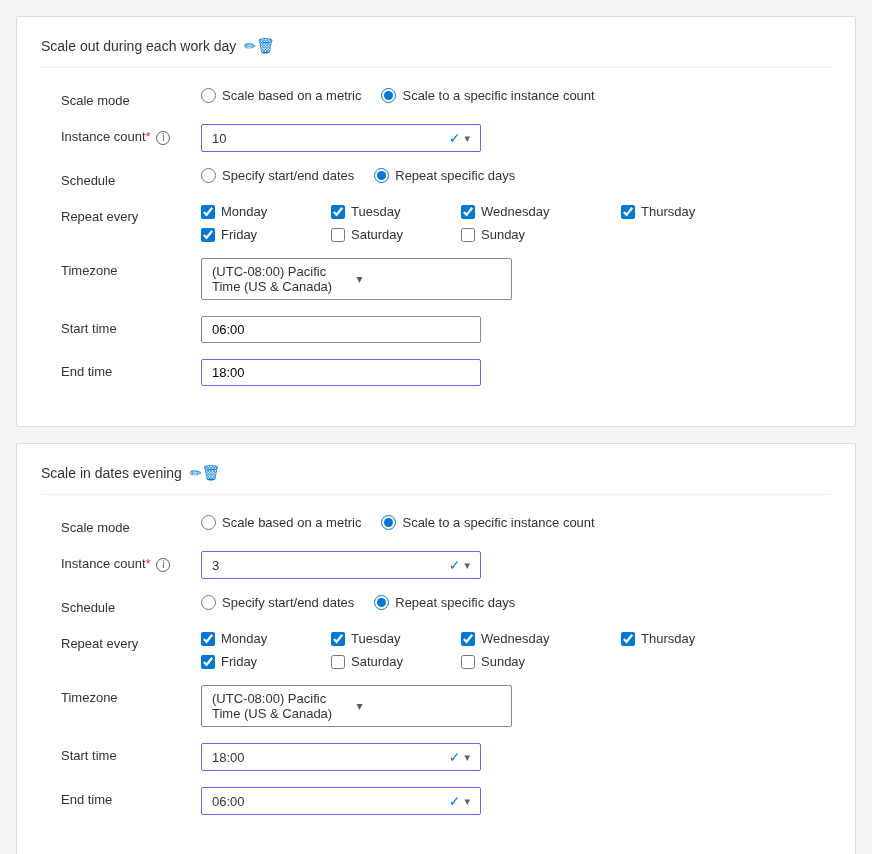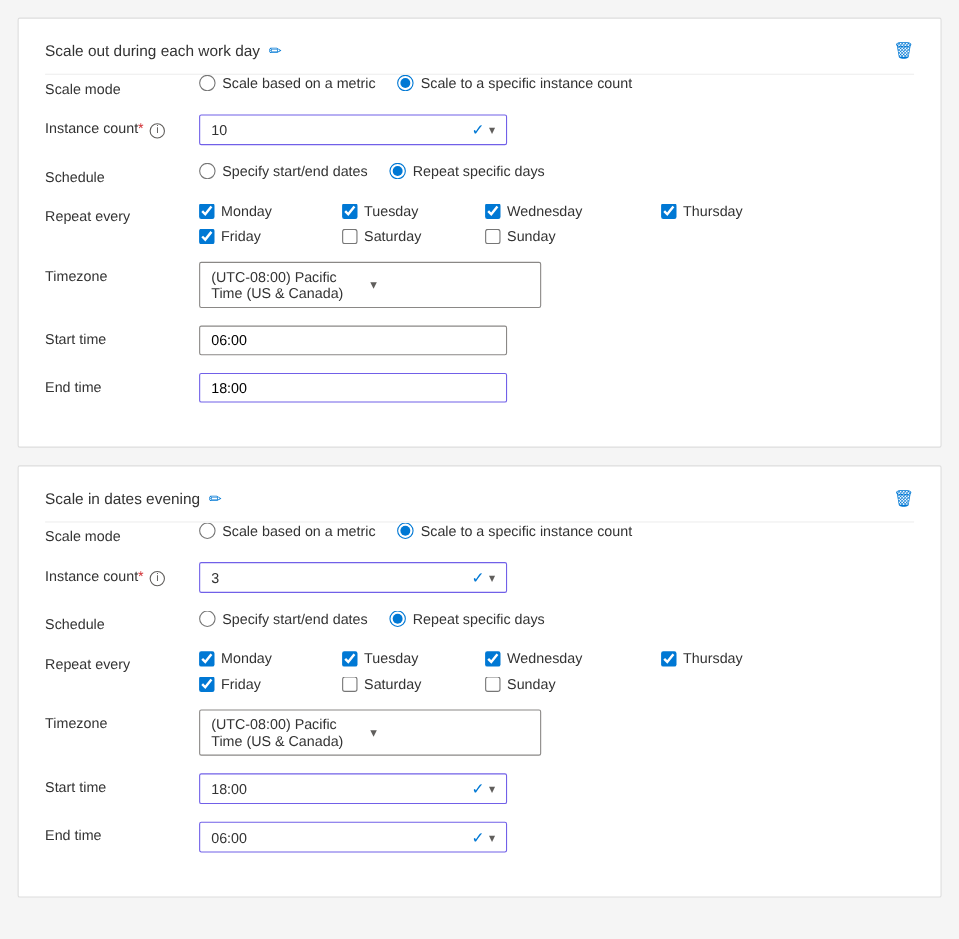--- a/index.html
+++ b/index.html
@@ -13,21 +13,22 @@
     .card {
       background: #fff;
       border: 1px solid #ddd;
       border-radius: 2px;
       margin-bottom: 16px;
       padding: 20px 24px 24px 24px;
     }
     .card-header {
       display: flex;
       align-items: center;
-      justify-content: space-between;
+      justify-content: flex-start;
+      margin-bottom: 20px;
       padding-bottom: 12px;
       border-bottom: 1px solid #eee;
     }
     .card-title {
       display: flex;
       align-items: center;
       gap: 8px;
       font-size: 14px;
       font-weight: 400;
       color: #333;
@@ -39,20 +40,21 @@
     }
     .delete-icon {
       color: #0078d4;
       cursor: pointer;
       font-size: 15px;
     }
     .form-row {
       display: flex;
       align-items: flex-start;
       margin-bottom: 16px;
+      margin-left: 20px;
     }
     .form-label {
       width: 140px;
       min-width: 140px;
       padding-top: 5px;
       font-size: 13px;
       color: #333;
     }
     .form-label .required {
       color: #d13438;

